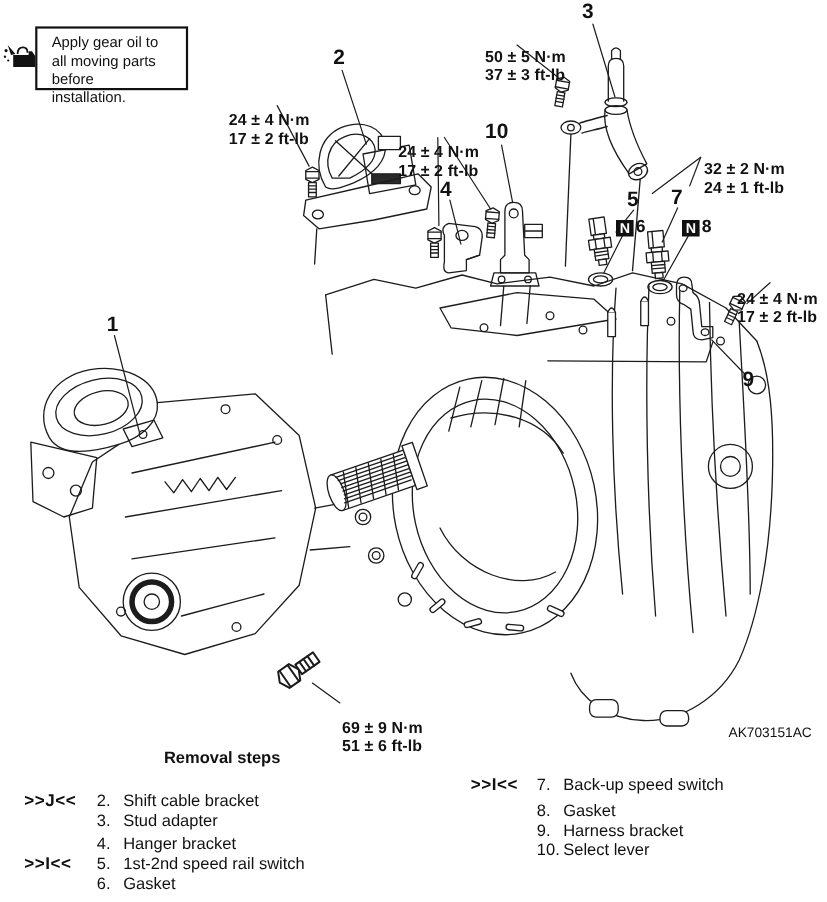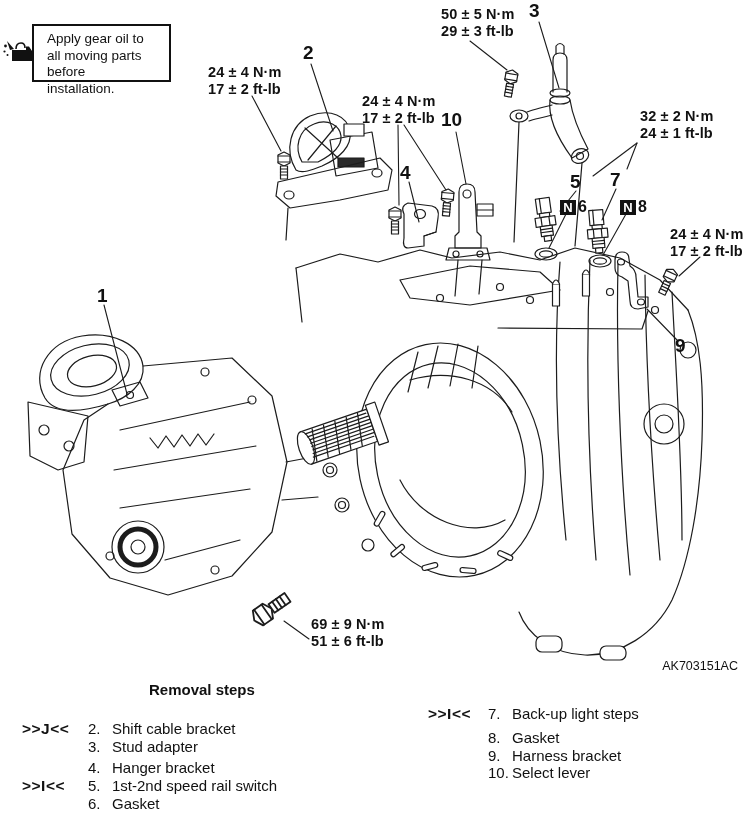--- a/index.html
+++ b/index.html
@@ -1,20 +1,20 @@
 <!DOCTYPE html>
 <html><head>
 <meta charset="utf-8">
 <style>
   html,body{margin:0;padding:0;background:#fff;}
   #page{position:relative;width:752px;height:820px;background:#fff;overflow:hidden;
         font-family:"Liberation Sans","DejaVu Sans",sans-serif;color:#111;}
   .abs{position:absolute;}
   svg{display:block;}
-  .torque{position:absolute;font-weight:bold;font-size:14.5px;line-height:17px;white-space:nowrap;letter-spacing:.1px;}
+  .torque{position:absolute;font-weight:bold;font-size:14.5px;line-height:17px;white-space:nowrap;letter-spacing:.1px;margin-top:38px;}
   .callout{position:absolute;font-weight:bold;font-size:19px;line-height:20px;}
   .ntag{position:absolute;display:flex;align-items:center;gap:2px;}
   .nbox{display:inline-flex;align-items:center;justify-content:center;width:16px;height:15px;background:#111;color:#fff;
         font-weight:bold;font-size:13px;line-height:15px;}
   .nnum{font-weight:bold;font-size:16px;}
   .notebox{position:absolute;left:32px;top:24px;width:139px;height:58px;border:2px solid #111;box-sizing:border-box;
            padding:5px 20px 4px 13px;font-size:13.5px;line-height:16.5px;}
   .figcode{position:absolute;left:600px;top:659px;width:138px;text-align:right;font-weight:normal;font-size:12.5px;}
   .steps-title{position:absolute;left:112px;top:681px;font-weight:bold;font-size:15px;margin-left:37px;}
   .steprow{position:absolute;font-size:15px;line-height:17px;white-space:nowrap;}
@@ -274,21 +274,21 @@
   <div class="torque" style="left:208px;top:64px">
     <div>24 ± 4 N·m</div>
     <div>17 ± 2 ft-lb</div>
   </div>
   <div class="torque" style="left:362px;top:93px">
     <div>24 ± 4 N·m</div>
     <div>17 ± 2 ft-lb</div>
   </div>
   <div class="torque" style="left:441px;top:6px">
     <div>50 ± 5 N·m</div>
-    <div>29 ± 3 ft-lb</div>
+    <div>37 ± 3 ft-lb</div>
   </div>
   <div class="torque" style="left:640px;top:108px">
     <div>32 ± 2 N·m</div>
     <div>24 ± 1 ft-lb</div>
   </div>
   <div class="torque" style="left:670px;top:226px">
     <div>24 ± 4 N·m</div>
     <div>17 ± 2 ft-lb</div>
   </div>
   <div class="torque" style="left:311px;top:616px">
@@ -332,21 +332,21 @@
     <span class="num">4.</span><span>Hanger bracket</span>
   </div>
   <div class="steprow" style="left:88px;top:777px">
     <span class="num">5.</span><span>1st-2nd speed rail switch</span>
   </div>
   <div class="steprow" style="left:88px;top:795px">
     <span class="num">6.</span><span>Gasket</span>
   </div>
 
   <div class="steprow" style="left:488px;top:705px">
-    <span class="num">7.</span><span>Back-up light steps</span>
+    <span class="num">7.</span><span>Back-up speed switch</span>
   </div>
   <div class="steprow" style="left:488px;top:729px">
     <span class="num">8.</span><span>Gasket</span>
   </div>
   <div class="steprow" style="left:488px;top:747px">
     <span class="num">9.</span><span>Harness bracket</span>
   </div>
   <div class="steprow" style="left:488px;top:764px">
     <span class="num">10.</span><span>Select lever</span>
   </div>

